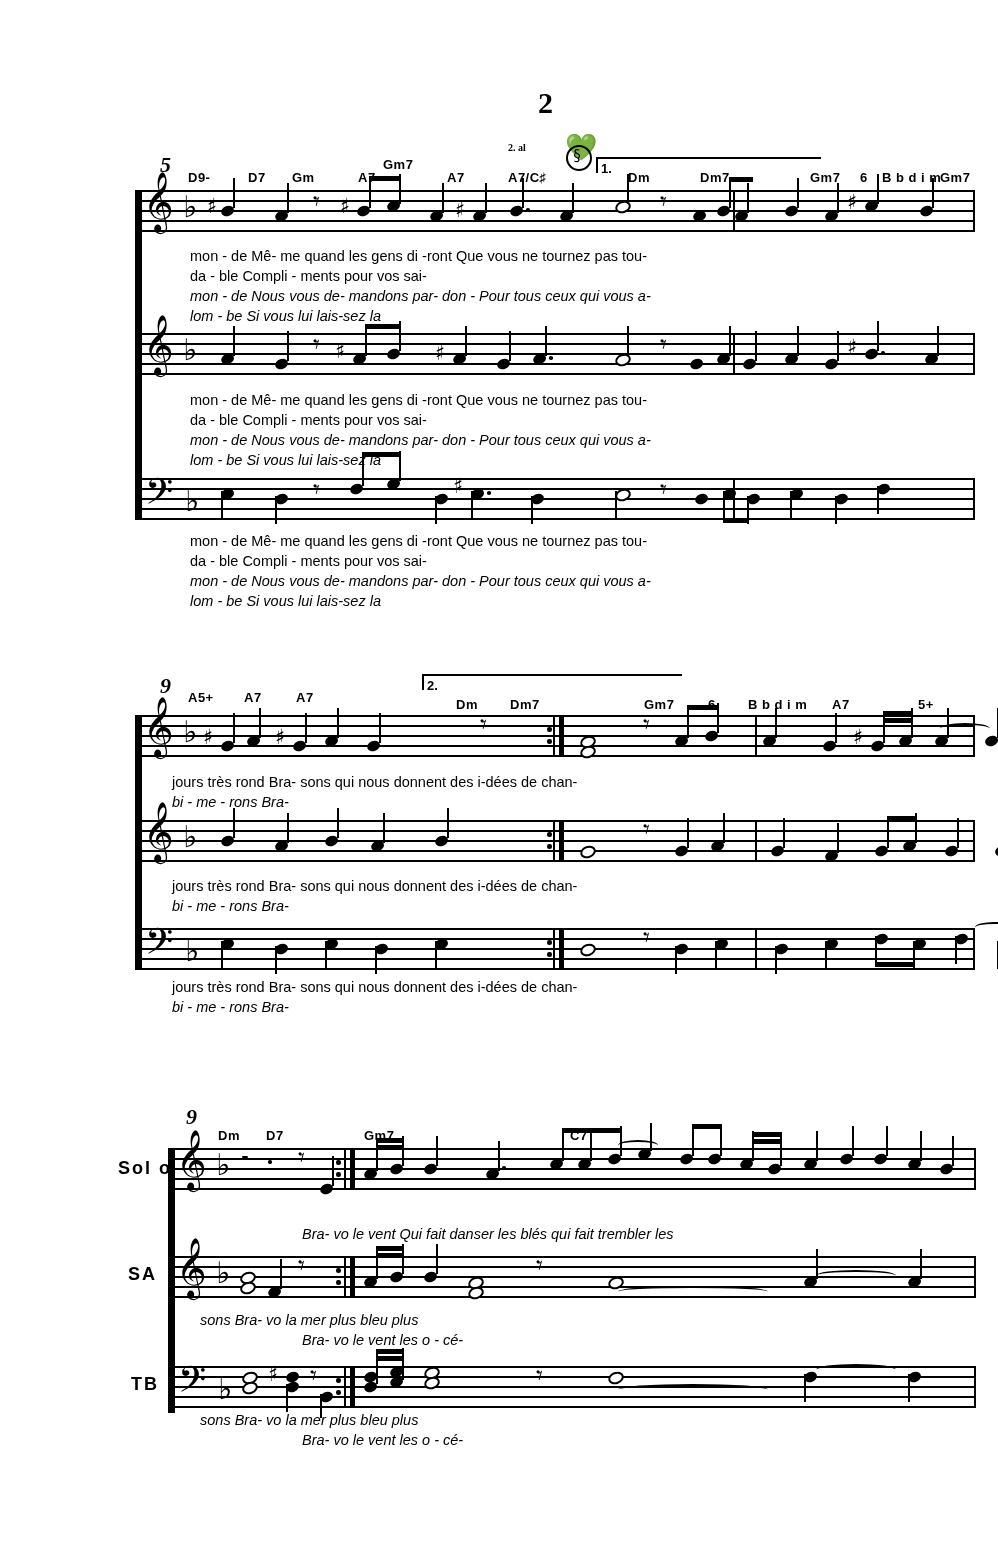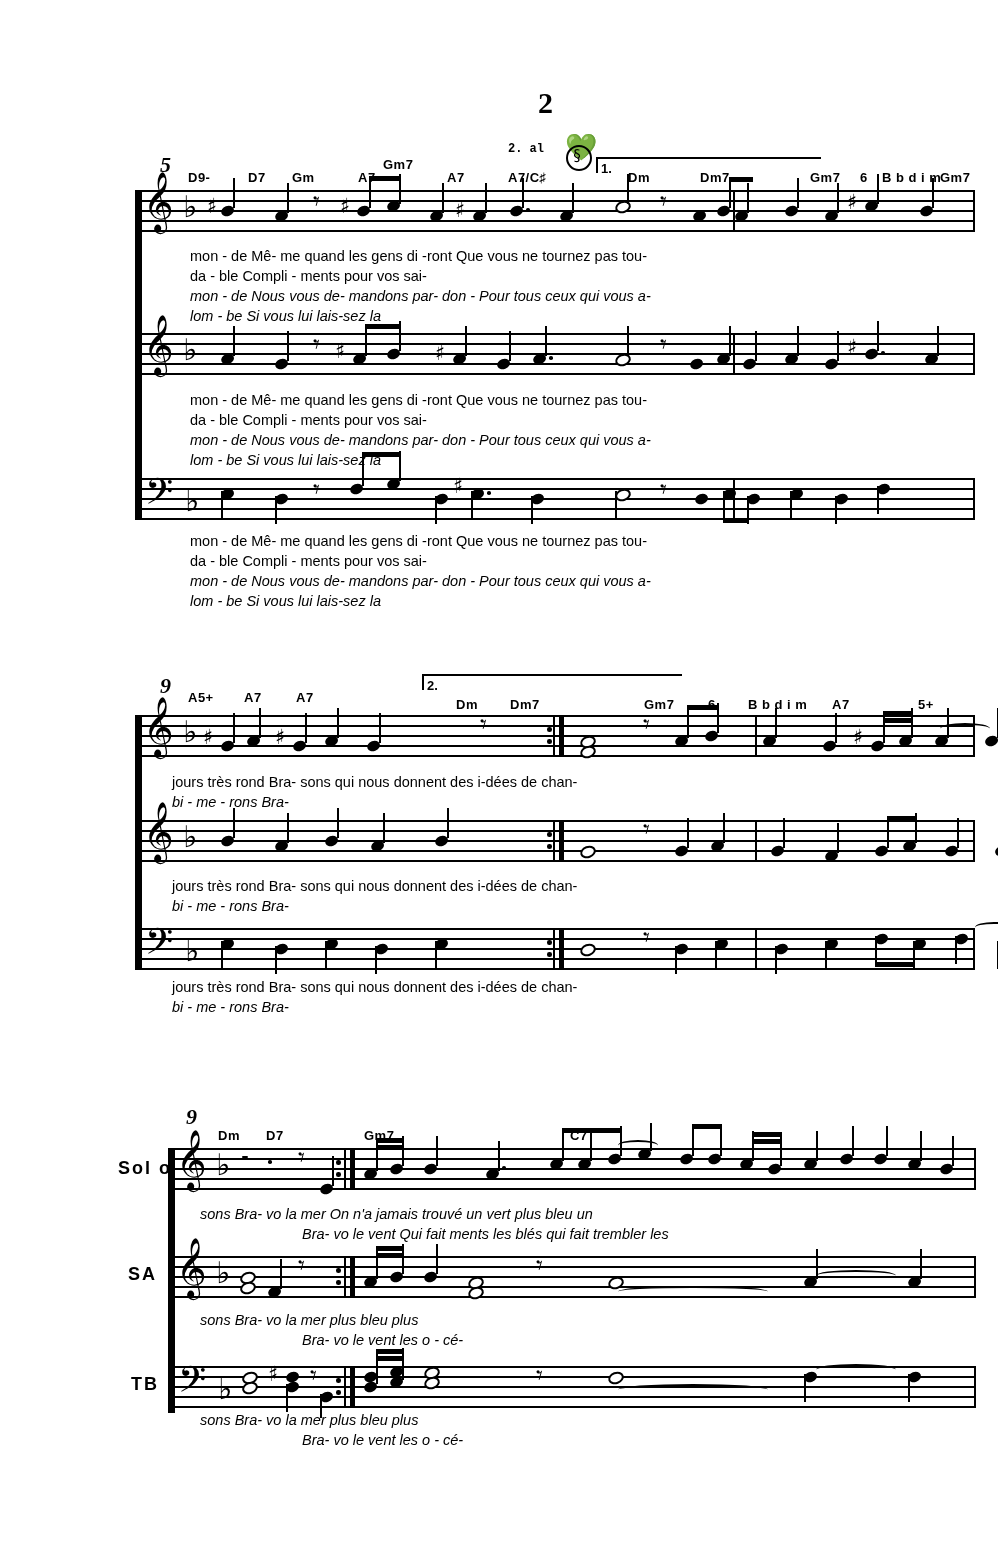--- a/index.html
+++ b/index.html
@@ -43,21 +43,21 @@
   .tie{position:absolute;border-top:2px solid #000;border-radius:50%;height:9px;}
 
   .repeat-dots{position:absolute;}
   .repeat-dots i{position:absolute;display:block;width:4.5px;height:4.5px;border-radius:50%;background:#000;left:0;}
 
   .volta{position:absolute;border-top:2px solid #000;}
   .volta .vtick{position:absolute;left:0;top:0;width:2px;background:#000;height:14px;}
   .volta .vnum{position:absolute;left:5px;top:2px;font-family:"Liberation Sans",sans-serif;font-weight:bold;font-size:13px;}
 
   .segno{position:absolute;font-family:"DejaVu Sans",sans-serif;font-size:26px;line-height:1;}
-  .dalsegno{position:absolute;font-family:Liberation Mono, monospace;font-weight:bold;font-size:12px;}
+  .dalsegno{position:absolute;font-family:Liberation Serif, serif;font-weight:bold;font-size:10px;}
 </style>
 </head>
 <body>
 
 <div class="page">
 
   <div class="pagenum" style="left:538px;top:86px;">2</div>
 
   <div class="system" style="left:0;top:0;width:998px;height:620px;">
 
@@ -509,22 +509,21 @@
         <div class="stem" style="left:684px;top:-22px;height:30px;"></div>
       <div class="nh" style="left:706px;top:6px;"></div>
         <div class="stem" style="left:718px;top:-22px;height:30px;"></div>
       <div class="nh" style="left:740px;top:11px;"></div>
         <div class="stem" style="left:752px;top:-17px;height:30px;"></div>
       <div class="nh" style="left:772px;top:16px;"></div>
         <div class="stem" style="left:784px;top:-12px;height:30px;"></div>
       <div class="barline" style="left:806px;top:0;height:42px;"></div>
     </div>
 
-    <div class="lyric it" style="left:200px;top:1206px;">sons          Bra-   vo la mer         On   n'a jamais      trouvé un vert plus bleu  un</div>
-    <div class="lyric it" style="left:302px;top:1226px;">Bra-   vo  le vent        Qui   fait ments      les blés qui fait trembler les</div>
+    <div class="lyric it" style="left:302px;top:1226px;">Bra-   vo  le vent        Qui   fait danser      les blés qui fait trembler les</div>
 
     <div class="stave" style="top:1256px;height:42px;left:168px;width:808px;">
       <div class="ln l0"></div>
         <div class="ln l1"></div>
         <div class="ln l2"></div>
         <div class="ln l3"></div>
         <div class="ln l4"></div>
       <div class="clef treble" style="left:8px;">𝄞</div>
       <div class="keysig" style="left:48px;top:2px;">♭</div>
       <div class="nh open" style="left:72px;top:16px;"></div>

